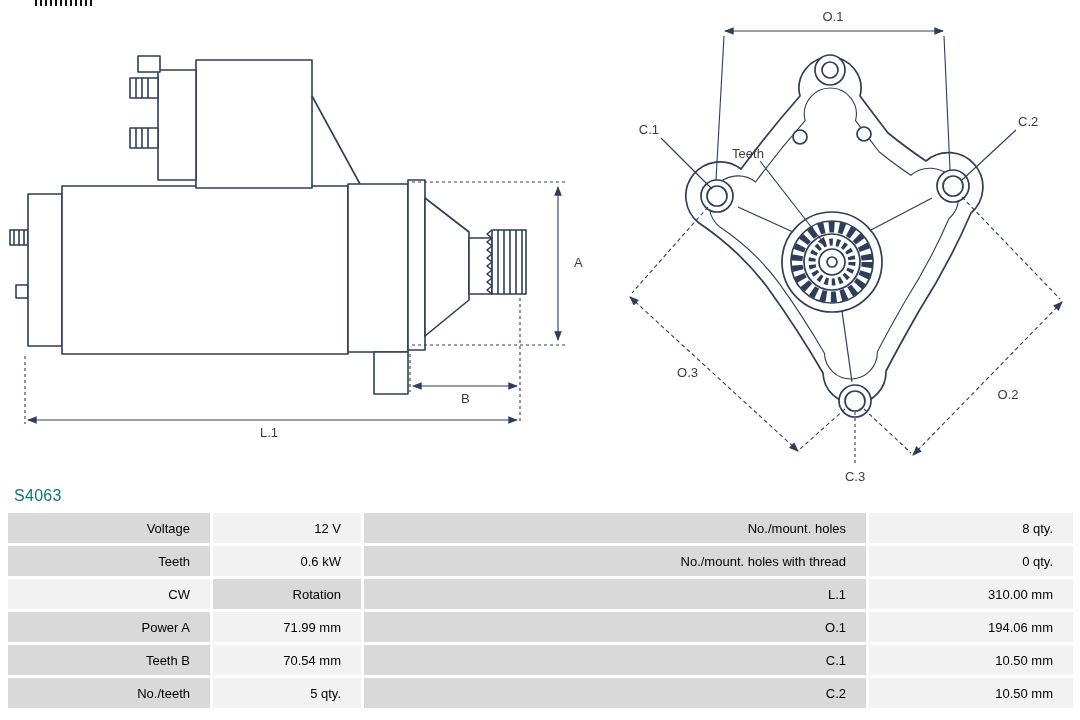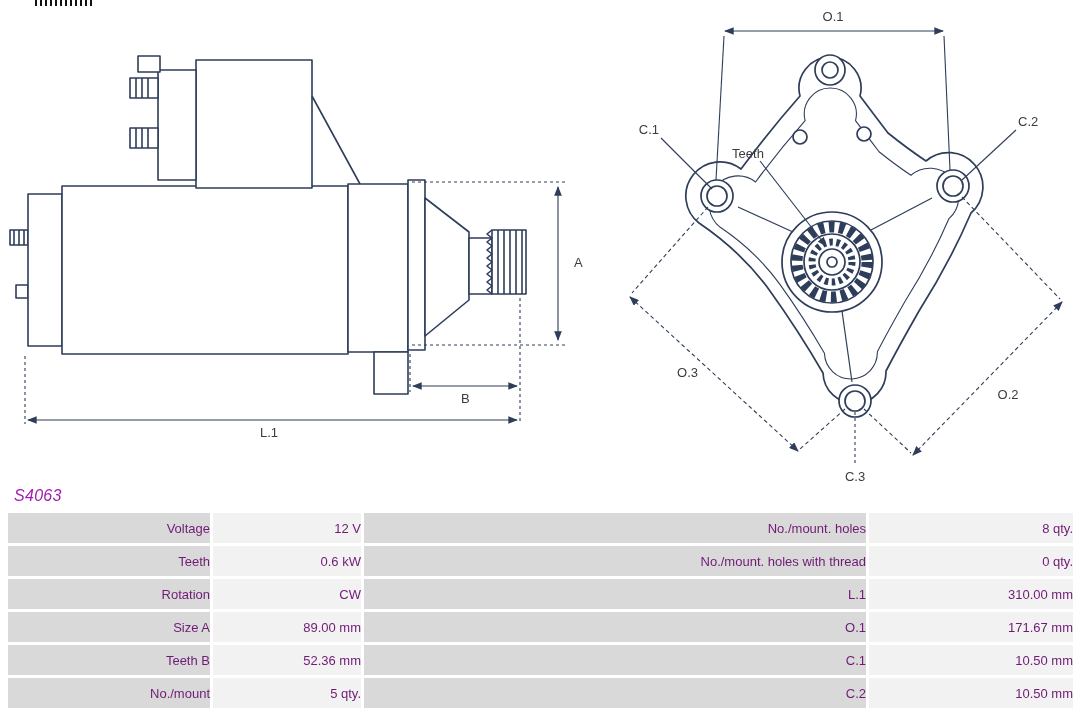--- a/index.html
+++ b/index.html
@@ -9,41 +9,40 @@
     position:relative;
   }
   .diagram-area{position:relative;width:1080px;height:485px;}
   .barcode{
     position:absolute;left:35px;top:0;width:58px;height:6px;
     background:repeating-linear-gradient(90deg,#111 0 2px,#fff 2px 5px);
   }
   .drawing{position:absolute;left:0;top:0;}
   .part-number{
     margin:2px 0 0 14px;
-    color:#a21caf;
+    color:#0f766e;
     font-size:16px;
     letter-spacing:0.3px;
-    font-style:italic;
   }
   .spec-table{
     margin:8px 8px 0 8px;
     display:grid;
     grid-template-columns:202px 148px 502px 204px;
     gap:3px;
     background:#ffffff;
   }
   .cell{
     height:30px;
     display:flex;
     align-items:center;
     justify-content:flex-end;
-    padding-right:0;
+    padding-right:20px;
     box-sizing:border-box;
     font-size:13px;
-    color:#701a75;
+    color:#000000;
     overflow:hidden;
     white-space:nowrap;
   }
   .cell.label{background:#d9d9d9;}
   .cell.value{background:#f2f2f2;}
   svg text{font-family:"Liberation Sans","DejaVu Sans",sans-serif;}
 </style>
 </head>
 <body>
 
@@ -220,32 +219,32 @@
   <div class="cell label">Voltage</div>
   <div class="cell value">12 V</div>
   <div class="cell label">No./mount. holes</div>
   <div class="cell value">8 qty.</div>
 
   <div class="cell label">Teeth</div>
   <div class="cell value">0.6 kW</div>
   <div class="cell label">No./mount. holes with thread</div>
   <div class="cell value">0 qty.</div>
 
+  <div class="cell value">CW</div>
   <div class="cell label">Rotation</div>
-  <div class="cell value">CW</div>
   <div class="cell label">L.1</div>
   <div class="cell value">310.00 mm</div>
 
-  <div class="cell label">Size A</div>
-  <div class="cell value">89.00 mm</div>
+  <div class="cell label">Power A</div>
+  <div class="cell value">71.99 mm</div>
   <div class="cell label">O.1</div>
-  <div class="cell value">171.67 mm</div>
+  <div class="cell value">194.06 mm</div>
 
   <div class="cell label">Teeth B</div>
-  <div class="cell value">52.36 mm</div>
+  <div class="cell value">70.54 mm</div>
   <div class="cell label">C.1</div>
   <div class="cell value">10.50 mm</div>
 
-  <div class="cell label">No./mount</div>
+  <div class="cell label">No./teeth</div>
   <div class="cell value">5 qty.</div>
   <div class="cell label">C.2</div>
   <div class="cell value">10.50 mm</div>
 </div>
 
 </body></html>

